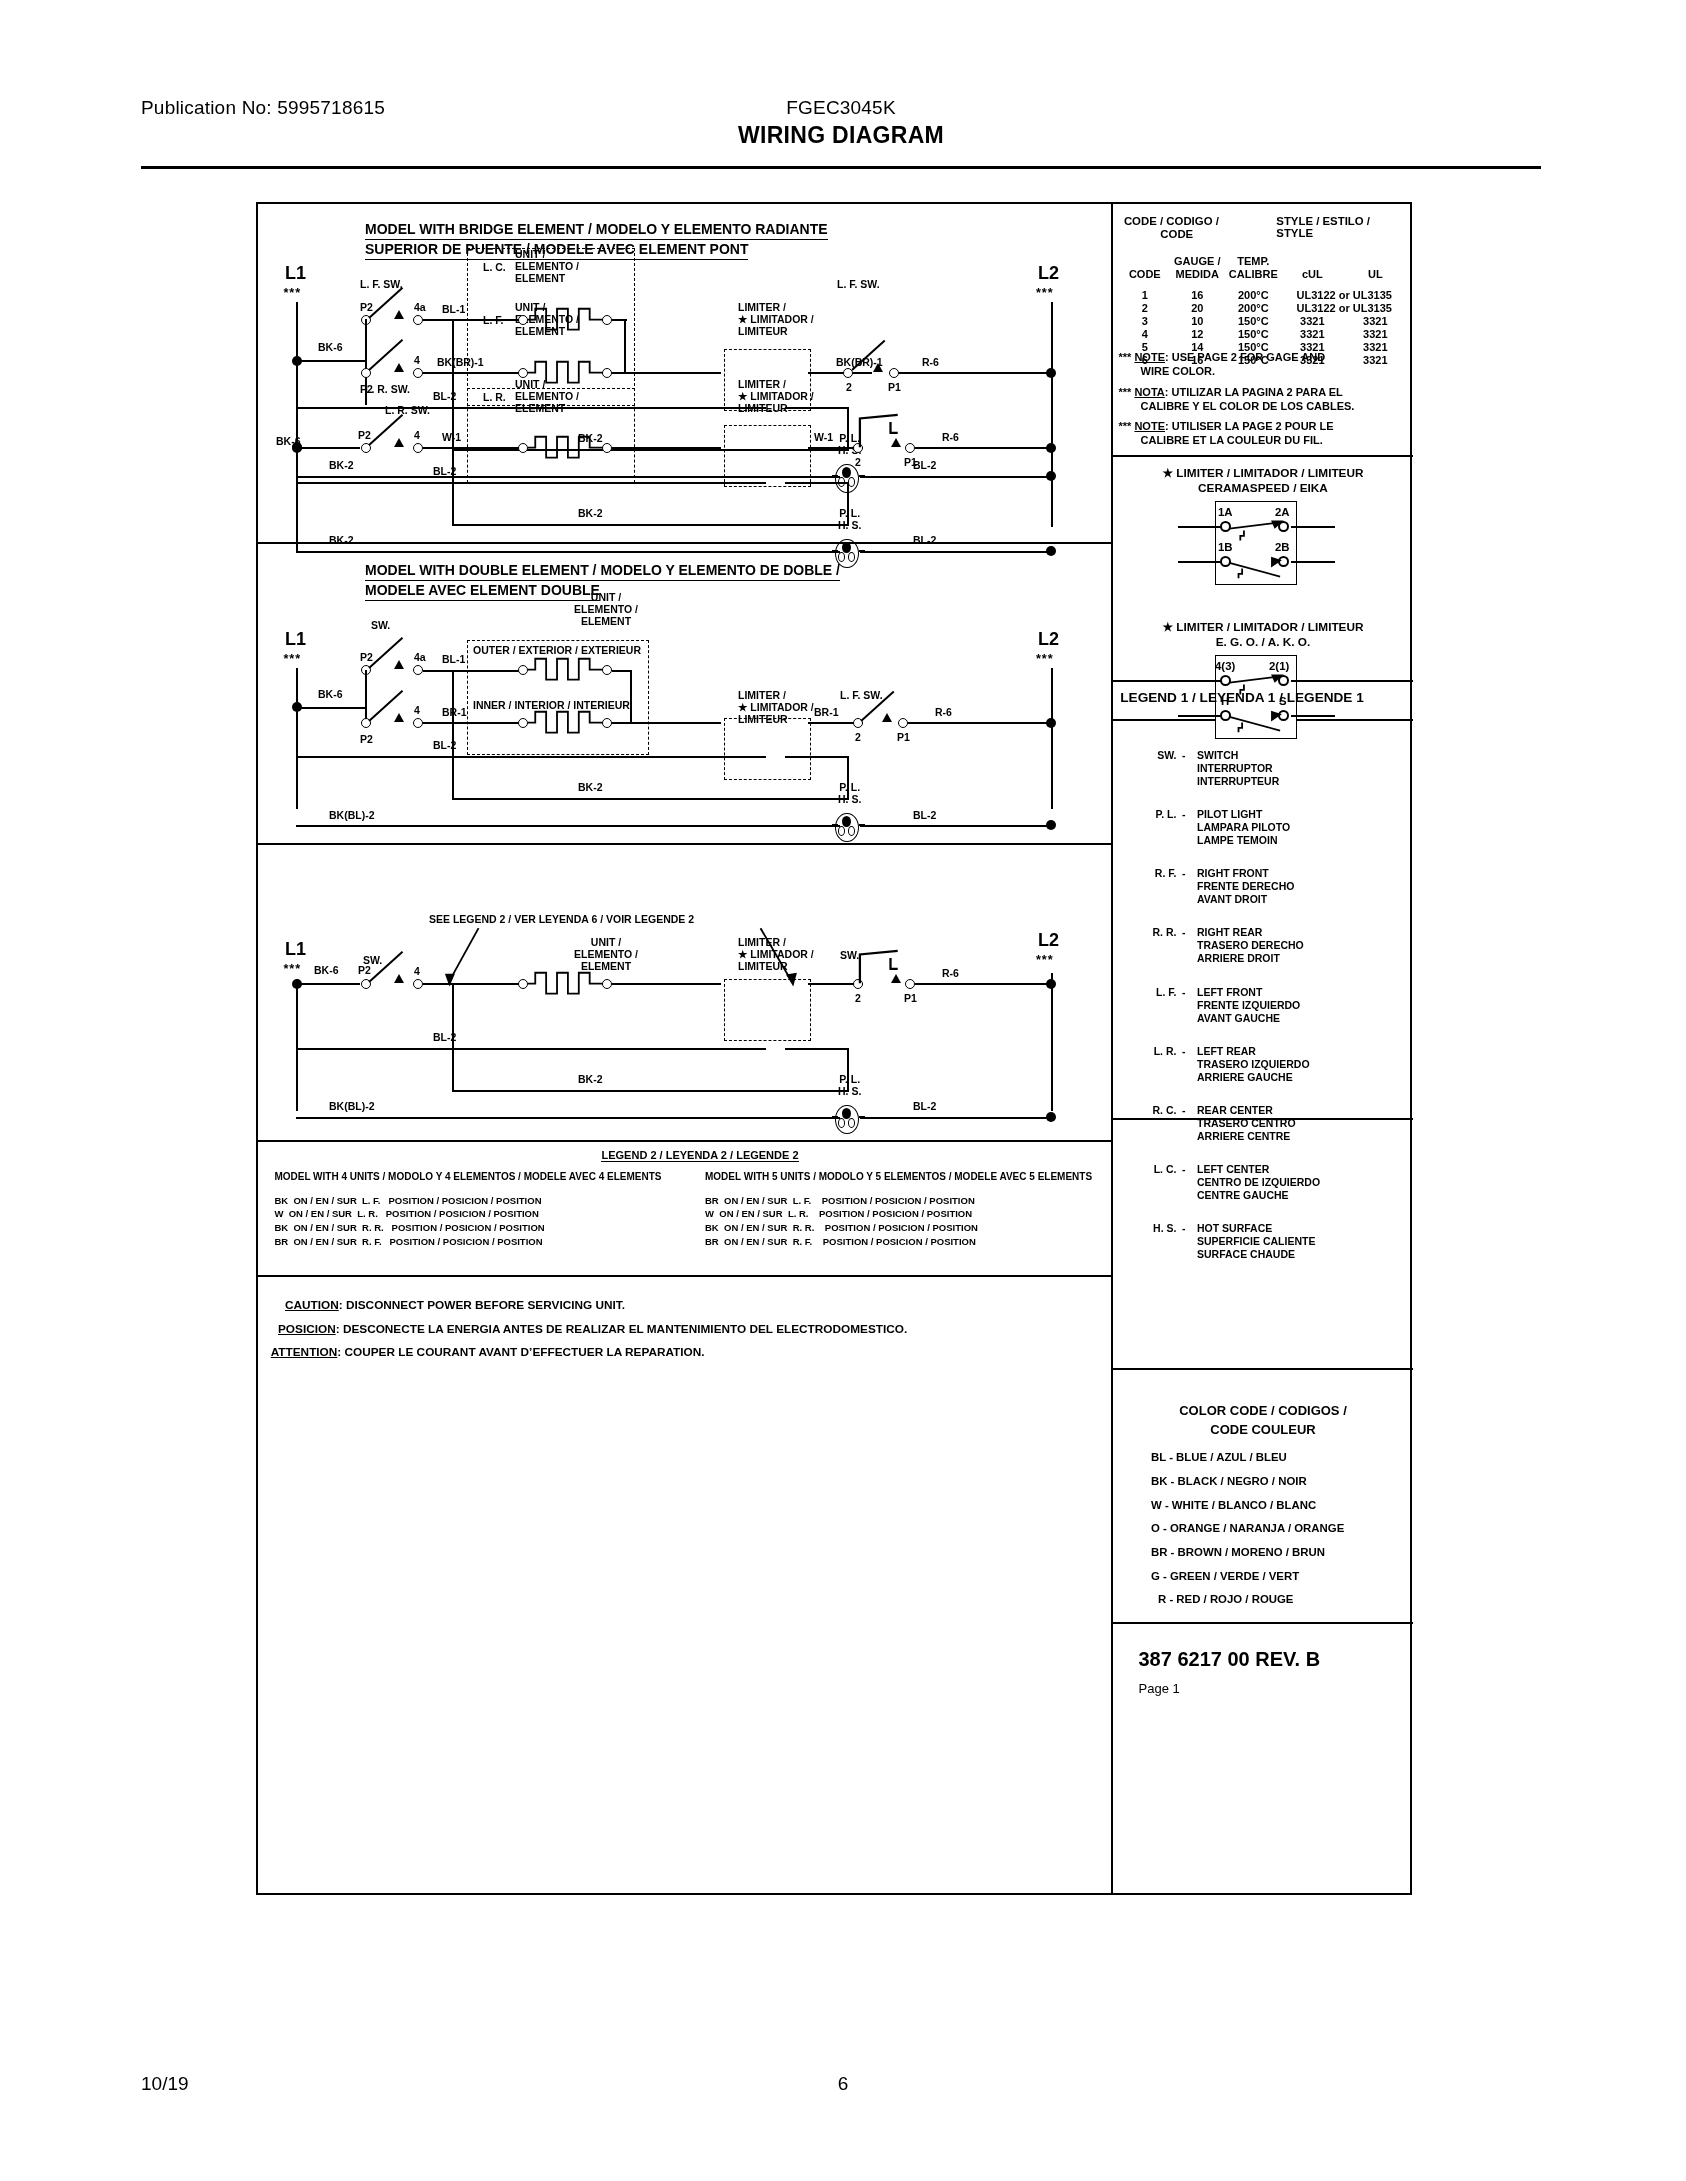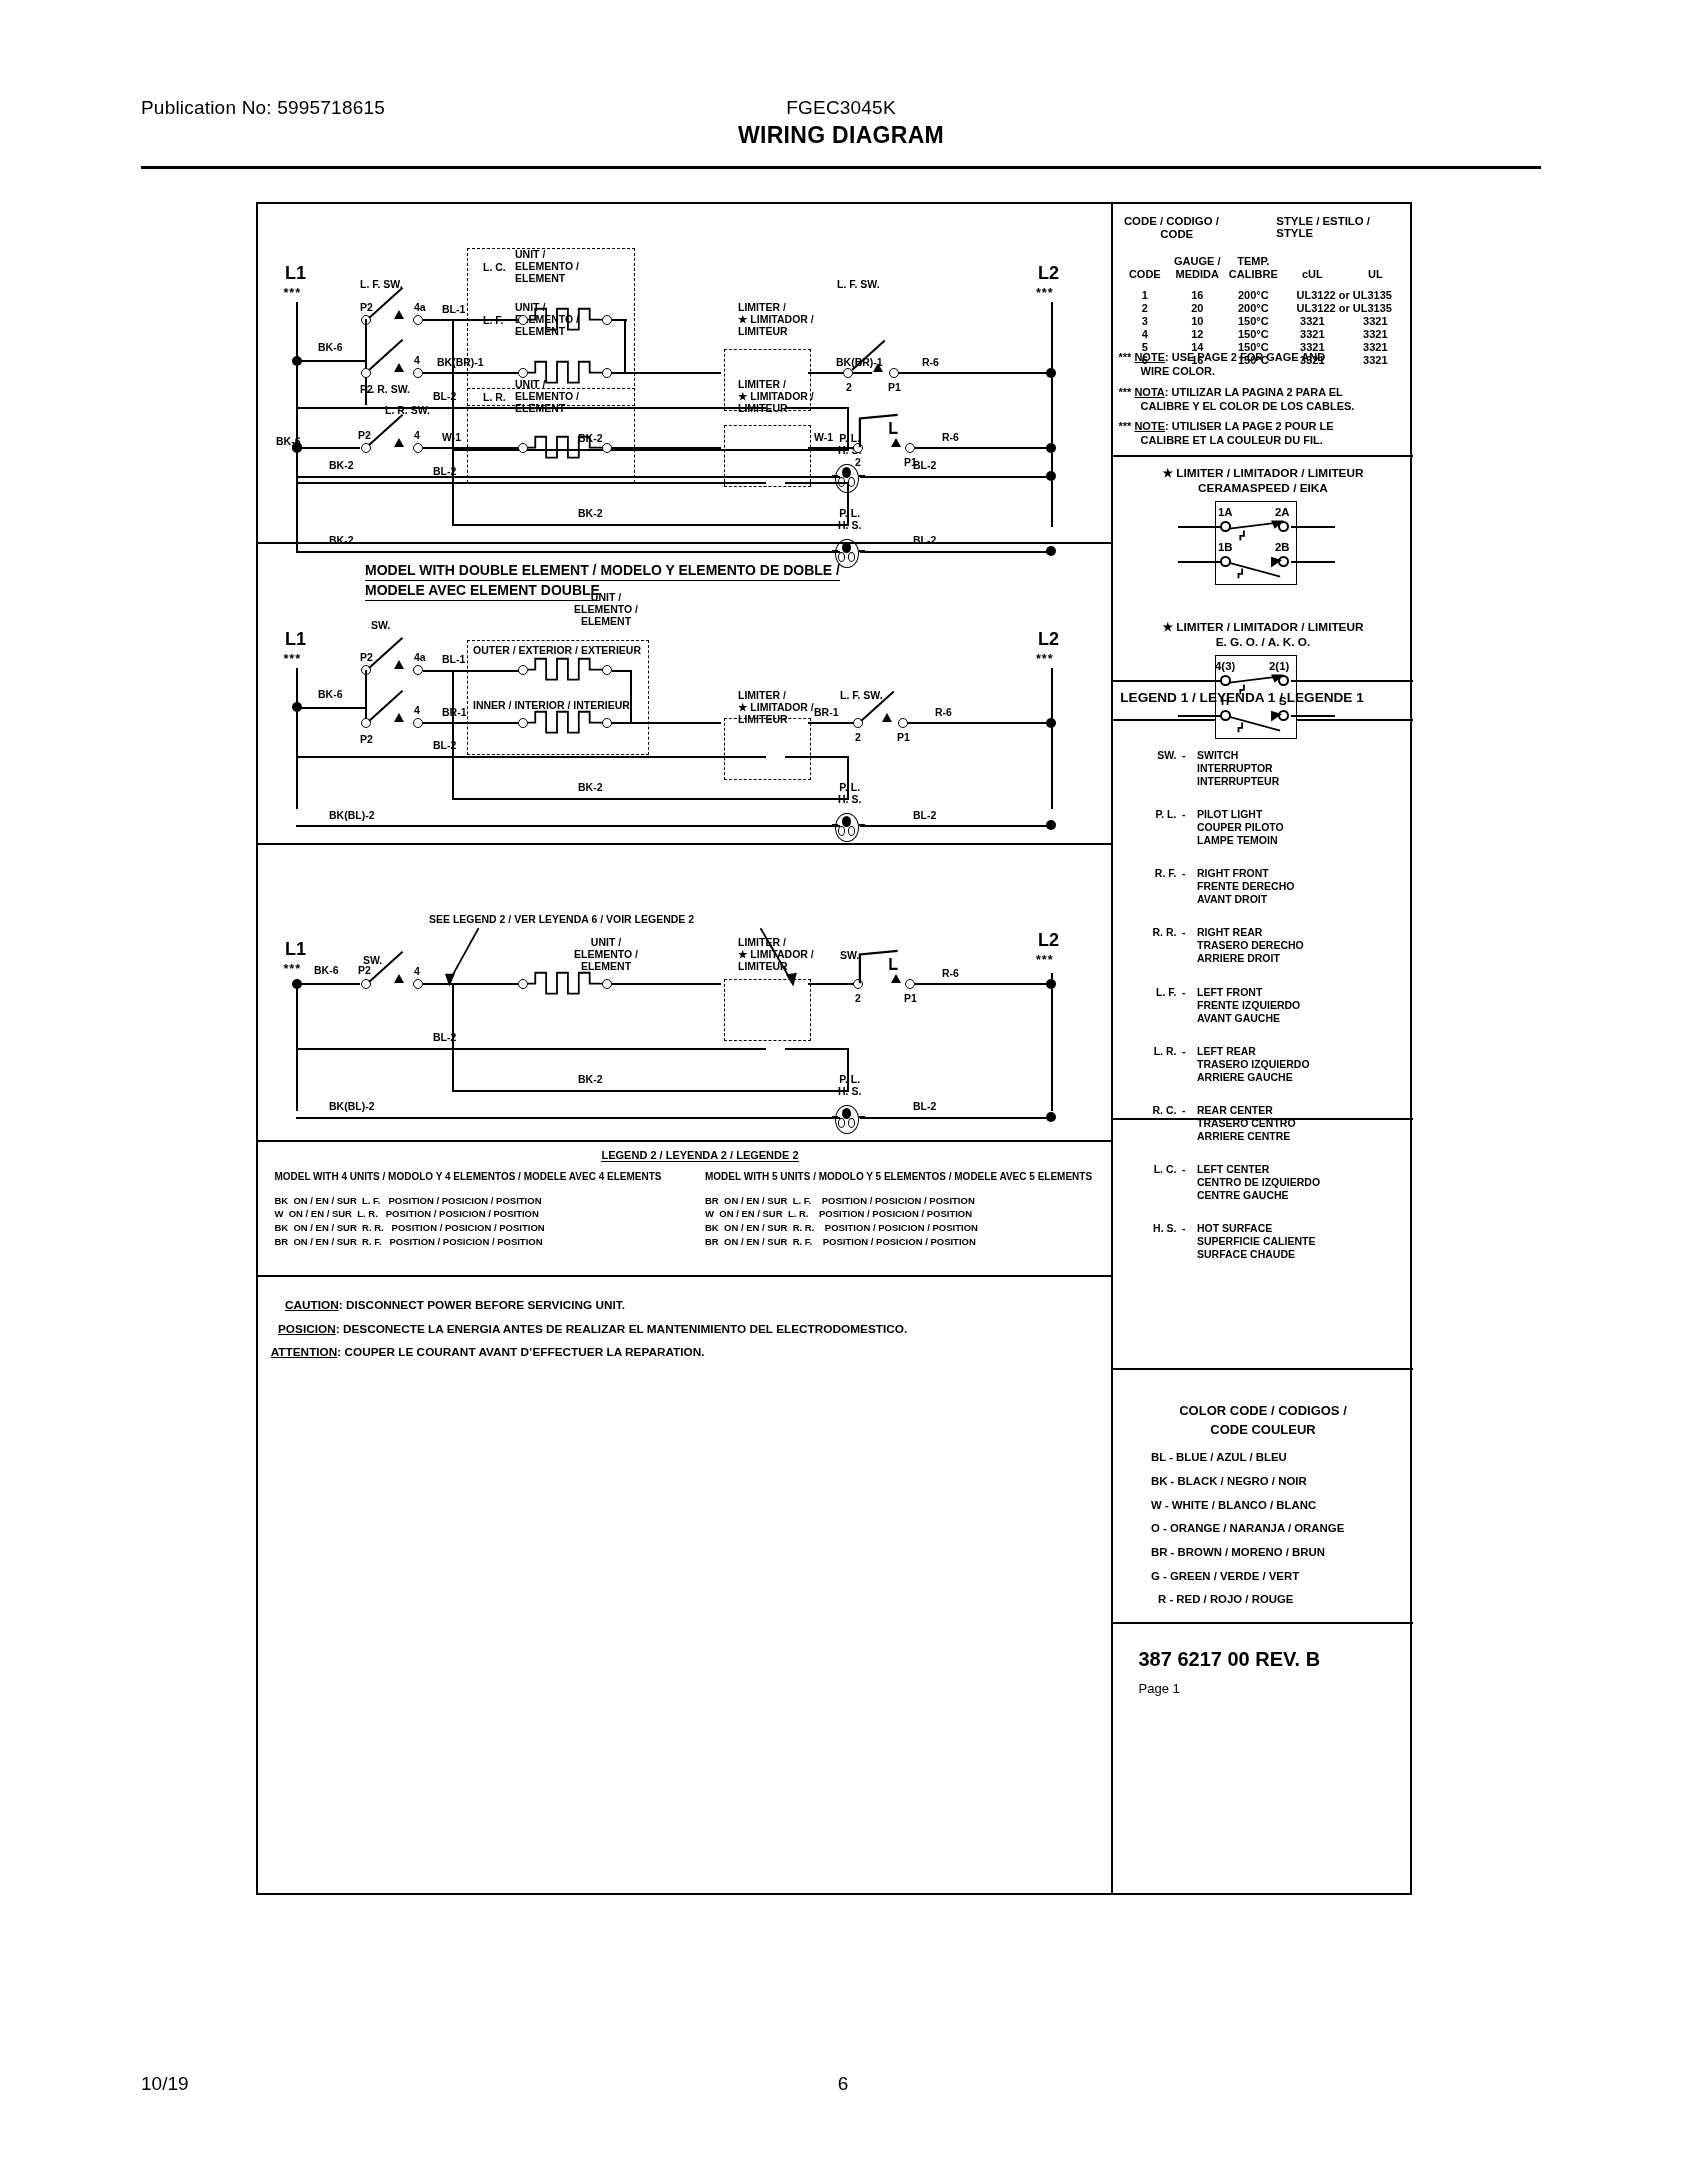--- a/index.html
+++ b/index.html
@@ -194,20 +194,24 @@
 <div id="frame">
 
   <div id="col-left">
 
     <div class="hdiv" style="top:338px"></div>
     <div class="hdiv" style="top:639px"></div>
     <div class="hdiv" style="top:936px"></div>
     <div class="hdiv" style="top:1071px"></div>
 
     <div class="panel" style="top:0;height:338px">
+      <div class="panel-title" style="left:107px; top:16.4px;">
+        <span>MODEL WITH BRIDGE ELEMENT  /  MODELO Y ELEMENTO RADIANTE</span><br>
+        <span>SUPERIOR DE PUENTE / MODELE AVEC ELEMENT PONT</span>
+      </div>
 
       <div class="lbl big" style="left:27px; top:64px;">L1</div>
       <div class="lbl stars" style="left:25.5px; top:84px;">***</div>
       <div class="wire wv" style="left:38px; top:98px; height:225px;"></div>
 
       <div class="lbl big" style="left:780px; top:64px;">L2</div>
       <div class="lbl stars" style="left:778px; top:84px;">***</div>
       <div class="wire wv" style="left:793px; top:98px; height:225px;"></div>
 
       <div class="lbl" style="left:102px; top:75px;">L. F.  SW.</div>
@@ -816,21 +820,21 @@
       <div class="leg-terms" style="left:84px; top:18px;">
         <span>SWITCH</span><br>
         <span>INTERRUPTOR</span><br>
         <span>INTERRUPTEUR</span>
       </div>
 
       <div class="leg-abbr" style="left:16.4px; top:77px;">P. L.</div>
       <div class="leg-dash" style="left:69px; top:77px;">-</div>
       <div class="leg-terms" style="left:84px; top:77px;">
         <span>PILOT LIGHT</span><br>
-        <span>COUPER PILOTO</span><br>
+        <span>LAMPARA PILOTO</span><br>
         <span>LAMPE TEMOIN</span>
       </div>
 
       <div class="leg-abbr" style="left:16.4px; top:136px;">R. F.</div>
       <div class="leg-dash" style="left:69px; top:136px;">-</div>
       <div class="leg-terms" style="left:84px; top:136px;">
         <span>RIGHT FRONT</span><br>
         <span>FRENTE DERECHO</span><br>
         <span>AVANT DROIT</span>
       </div>

